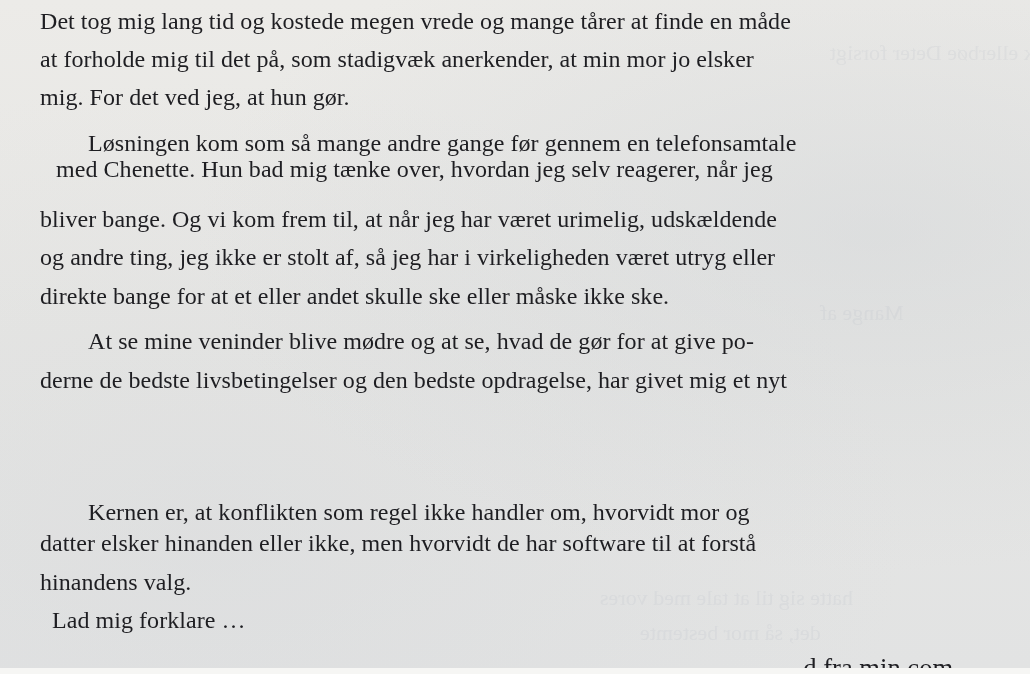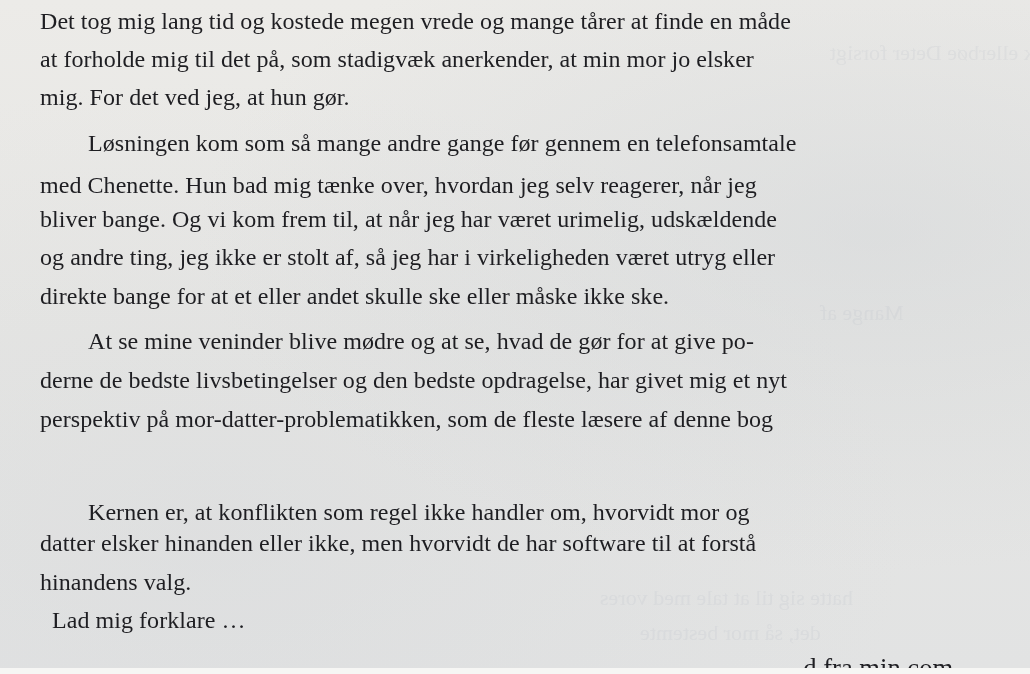--- a/index.html
+++ b/index.html
@@ -67,28 +67,27 @@
   <div class="bleed" style="left:830px; top:40px;">nok ellerbøe Deter forsigt</div>
   <div class="bleed" style="left:820px; top:300px;">Mange af</div>
   <div class="bleed" style="left:600px; top:585px;">hatte sig til at tale med vores</div>
   <div class="bleed" style="left:640px; top:620px;">det, så mor bestemte</div>
 
   <div class="line" style="top:4px;">Det tog mig lang tid og kostede megen vrede og mange tårer at finde en måde</div>
   <div class="line" style="top:42px;">at forholde mig til det på, som stadigvæk anerkender, at min mor jo elsker</div>
   <div class="line indent" style="top:126px;">Løsningen kom som så mange andre gange før gennem en telefonsamtale</div>
 
   <div class="line" style="top:80px;">mig. For det ved jeg, at hun gør.</div>
-  <div class="line" style="top:168px;">med Chenette. Hun bad mig tænke over, hvordan jeg selv reagerer, når jeg</div>
+  <div class="line" style="top:152px;margin-left:16px;">med Chenette. Hun bad mig tænke over, hvordan jeg selv reagerer, når jeg</div>
   <div class="line" style="top:202px;">bliver bange. Og vi kom frem til, at når jeg har været urimelig, udskældende</div>
   <div class="line" style="top:240px;">og andre ting, jeg ikke er stolt af, så jeg har i virkeligheden været utryg eller</div>
   <div class="line" style="top:279px;">direkte bange for at et eller andet skulle ske eller måske ikke ske.</div>
 
   <div class="line indent" style="top:324px;">At se mine veninder blive mødre og at se, hvad de gør for at give po-</div>
   <div class="line" style="top:363px;">derne de bedste livsbetingelser og den bedste opdragelse, har givet mig et nyt</div>
-  <div class="line" style="top:402px;">perspektiv på mor-datter-problematikken, som de fleste læsere af denne bog</div>
 
   <div class="line indent" style="top:487px;margin-top:8px;">Kernen er, at konflikten som regel ikke handler om, hvorvidt mor og</div>
   <div class="line" style="top:526px;">datter elsker hinanden eller ikke, men hvorvidt de har software til at forstå</div>
   <div class="line" style="top:565px;">hinandens valg.</div>
 
   <div class="line" style="top:603px; left:52px;">Lad mig forklare …</div>
 
   <div class="cutoff" style="left:770px; top:651px;">… d fra min com-</div>
 </div>
 

